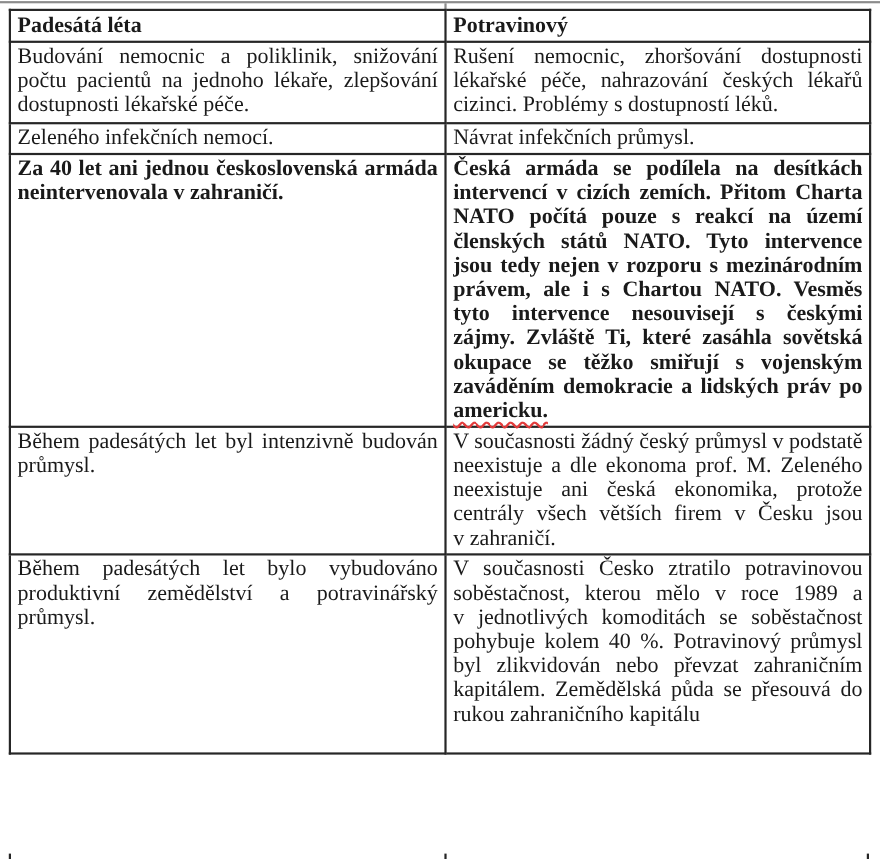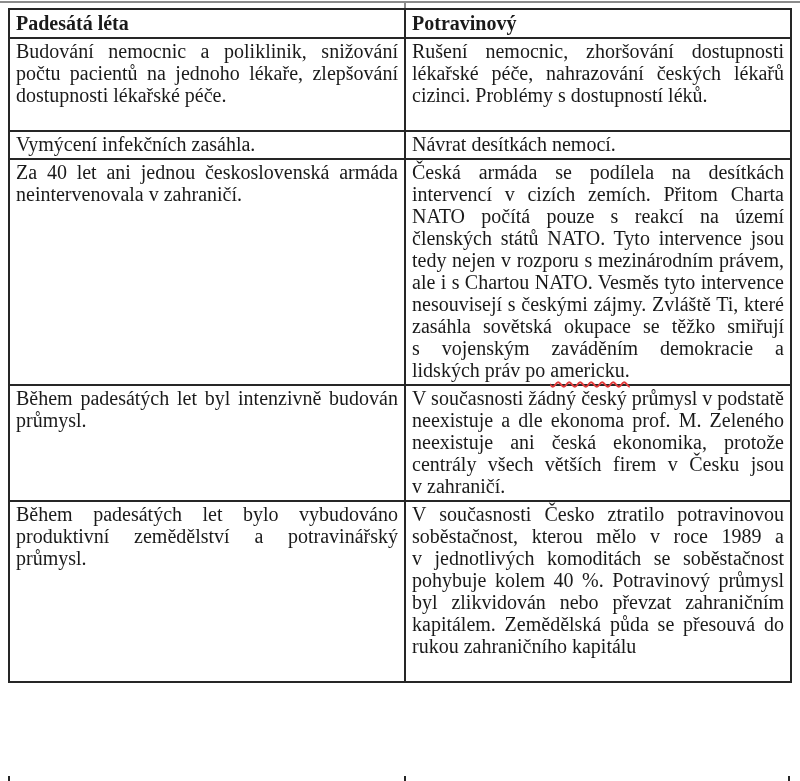--- a/index.html
+++ b/index.html
@@ -42,23 +42,23 @@
     font-size:20px;
     line-height:22px;
   }
   .cmp th{
     text-align:left;
     font-weight:bold;
     height:26px;
     padding-top:2px;
   }
   .cmp td{text-align:justify;}
-  tr.r1 td{height:93px;border-radius:17px;}
+  tr.r1 td{height:74px;border-radius:17px;}
   tr.r2 td{height:27px;}
-  tr.r3 td{height:187px;}
+  tr.r3 td{height:187px;font-weight:bold;}
   tr.r4 td{height:115px;border-radius:13px;}
   tr.r5 td{height:93px;}
   tr.r6 td{height:181px;}
   .misspelled{
     text-decoration:underline wavy var(--spellcheck);
     text-decoration-thickness:1.5px;
     text-underline-offset:4px;
     text-decoration-skip-ink:none;
   }
 </style>
@@ -81,22 +81,22 @@
       <th>Padesátá léta</th>
       <th>Potravinový</th>
     </tr>
 
     <tr class="r1">
       <td>Budování nemocnic a poliklinik, snižování počtu pacientů na jednoho lékaře, zlepšování dostupnosti lékařské péče.</td>
       <td>Rušení nemocnic, zhoršování dostupnosti lékařské péče, nahrazování českých lékařů cizinci. Problémy s&nbsp;dostupností léků.</td>
     </tr>
 
     <tr class="r2">
-      <td>Vymýcení infekčních zasáhla.</td>
-      <td>Návrat desítkách nemocí.</td>
+      <td>Zeleného infekčních nemocí.</td>
+      <td>Návrat infekčních průmysl.</td>
     </tr>
 
     <tr class="r3">
       <td>Za 40 let ani jednou československá armáda neintervenovala v&nbsp;zahraničí.</td>
       <td><span>Česká armáda se podílela na desítkách intervencí v&nbsp;cizích zemích. Přitom Charta NATO počítá pouze s&nbsp;reakcí na území členských států NATO. Tyto intervence jsou tedy nejen v&nbsp;rozporu s&nbsp;mezinárodním právem, ale i s&nbsp;Chartou NATO. Vesměs tyto intervence nesouvisejí s&nbsp;českými zájmy. Zvláště Ti, které zasáhla sovětská okupace se těžko smiřují s&nbsp;vojenským zaváděním demokracie a lidských práv po</span> <span class="misspelled">americku.</span></td>
     </tr>
 
     <tr class="r4">
       <td>Během padesátých let byl intenzivně budován průmysl.</td>
       <td>V současnosti žádný český průmysl v&nbsp;podstatě neexistuje a dle ekonoma prof. M. Zeleného neexistuje ani česká ekonomika, protože centrály všech větších firem v&nbsp;Česku jsou v&nbsp;zahraničí.</td>

